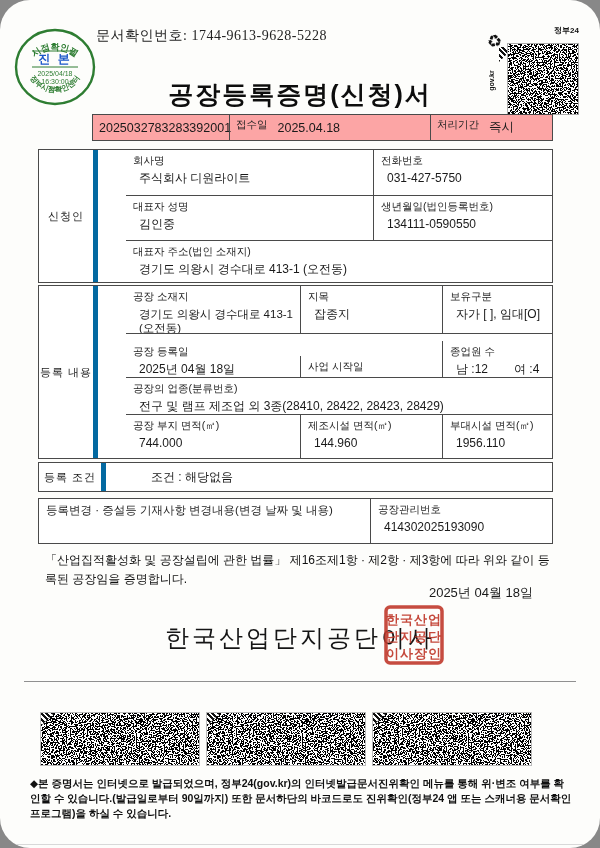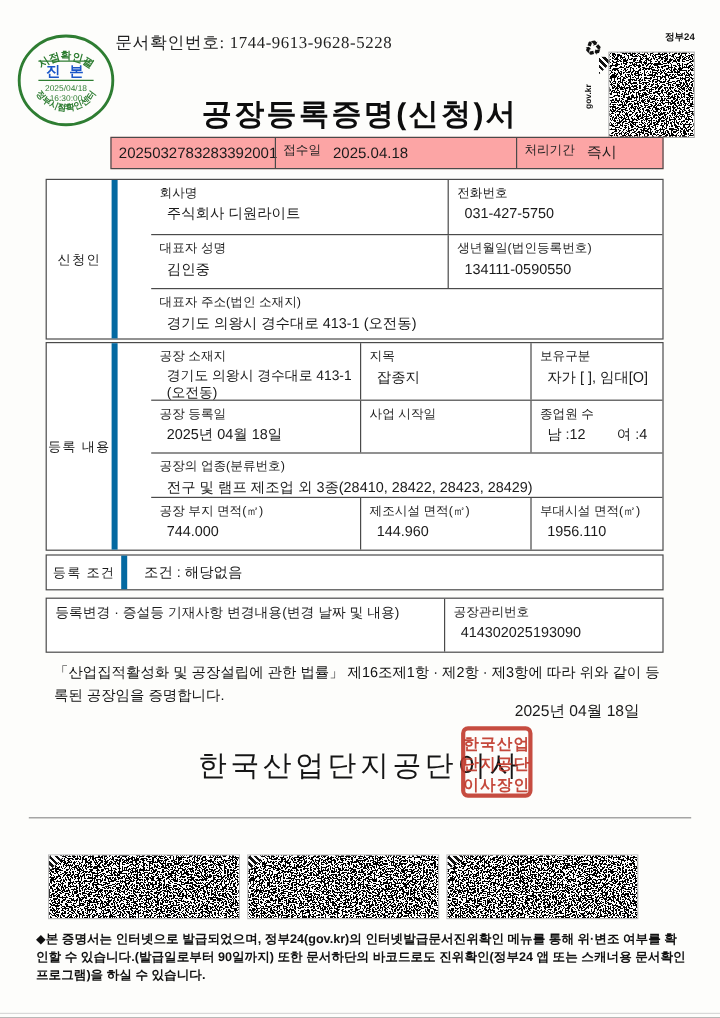--- a/index.html
+++ b/index.html
@@ -1,17 +1,17 @@
 <!DOCTYPE html>
 <html><head>
 <meta charset="utf-8">
 <style>
   html,body{margin:0;padding:0;background:#888;}
   .page{position:relative;width:600px;height:848px;background:#fdfdfb;overflow:hidden;
-        font-family:"Liberation Sans","DejaVu Sans",sans-serif;color:#1a1a1a;}
+        font-family:"Liberation Sans","DejaVu Sans",sans-serif;color:#1a1a1a;border-radius:30px;}
   .abs{position:absolute;}
   
   .doc-check{left:96px;top:27px;font-family:"Liberation Serif","DejaVu Serif",serif;
              font-size:14px;letter-spacing:.5px;color:#222;}
   .title{left:0;top:78px;width:100%;text-align:center;font-size:25px;font-weight:700;
          letter-spacing:2px;color:#0d0d0d;}
   
   .qr-group{left:487px;top:25px;width:92px;height:90px;}
   .qr-top-label{position:absolute;right:0;top:0;font-size:8px;font-weight:700;color:#111;text-align:right;}
   .qr-side-label{position:absolute;left:-16px;top:52px;font-size:7px;font-weight:700;color:#111;
@@ -39,24 +39,24 @@
   .trow + .trow{border-top:1px solid #4a4a4a;}
   .tcell{box-sizing:border-box;}
   .tcell + .tcell{border-left:1px solid #4a4a4a;}
   .lbl{font-size:10.5px;color:#1d1d1d;padding:4px 0 0 7px;}
   .val{font-size:12px;padding:3px 4px 0 13px;line-height:1.25;}
   
   .applicant{left:38px;top:149px;width:515px;}
   .rowA,.rowB{height:45px;} .rowC{height:42px;}
   .a-c1{width:247px;} .a-c2{flex:1;}
   .registration{left:38px;top:285px;width:515px;}
-  .rowD{height:47px;} .rowE{height:44px;} .rowF{height:37px;} .rowG{height:44px;}
+  .rowD{height:47px;} .rowE{height:44px;align-items:flex-end;} .rowF{height:37px;} .rowG{height:44px;}
   .r-c1{width:174px;} .r-c2{width:142px;} .r-c3{flex:1;}
   .emp-gap{display:inline-block;width:26px;}
-  .condition{left:38px;top:462px;width:515px;height:30px;}
+  .condition{left:38px;top:462px;width:515px;height:30px;gap:31px;}
   .condition .sec-col{width:62px;}
   .cond-val{display:flex;align-items:center;font-size:12px;padding-left:14px;flex:1;}
   .changes{left:38px;top:498px;width:515px;height:46px;}
   .ch-c1{width:331px;} .ch-c2{flex:1;border-left:1px solid #4a4a4a;}
   
   .statement{left:45px;top:551px;width:508px;font-size:12px;line-height:1.55;color:#101010;}
   .issue-date{right:67px;top:584px;font-size:13px;}
   .issuer{left:0;top:622px;width:100%;text-align:center;font-size:24px;font-weight:500;
           letter-spacing:3px;color:#151515;}
   .seal{left:383px;top:604px;}

